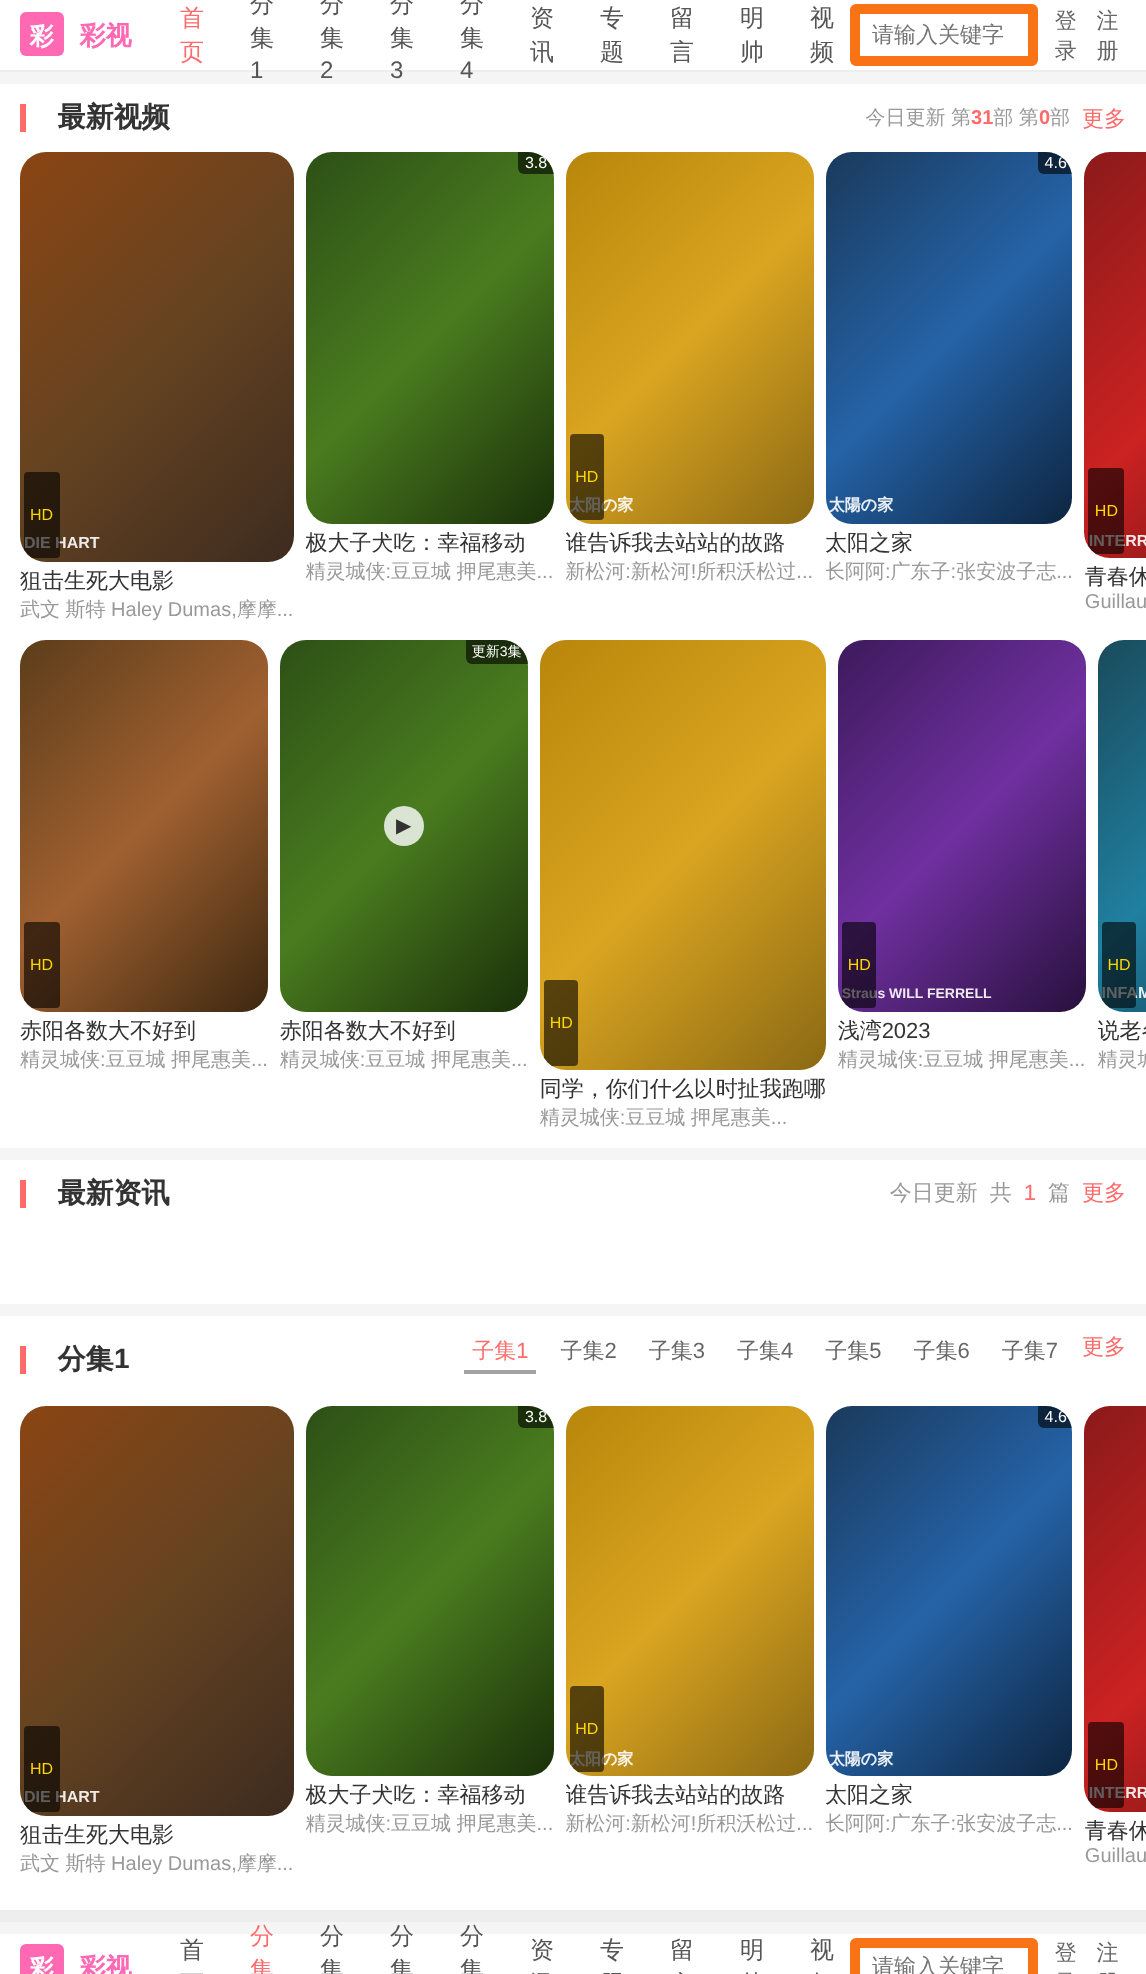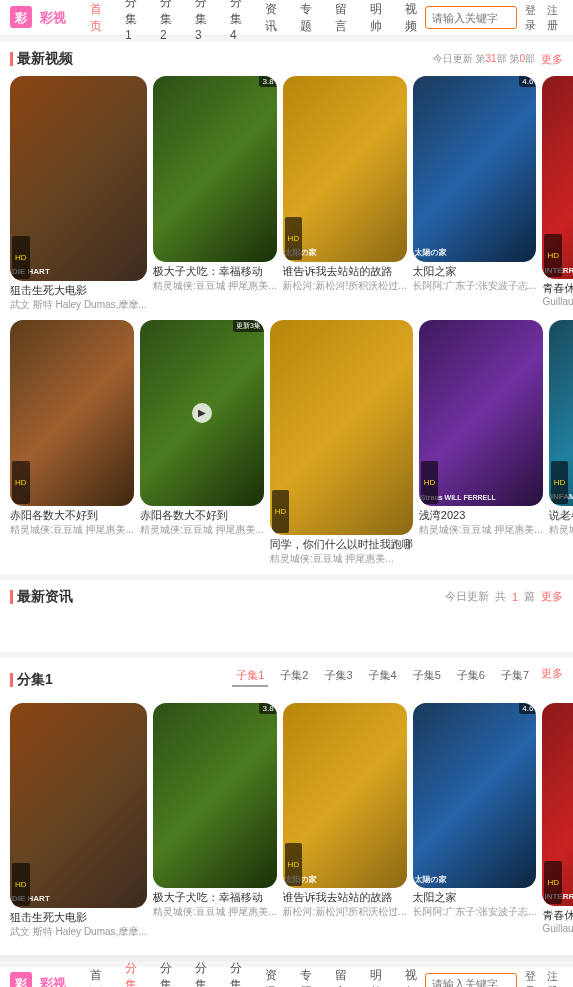--- a/index.html
+++ b/index.html
@@ -4,21 +4,21 @@
   <style>
     * { margin: 0; padding: 0; box-sizing: border-box; }
     body { font-family: Arial, 'Microsoft YaHei', sans-serif; font-size: 12px; color: #333; background: #f5f5f5; width: 573px; }
     
     
     .header { background: #fff; height: 36px; display: flex; align-items: center; padding: 0 10px; border-bottom: 1px solid #eee; }
     .logo { display: flex; align-items: center; margin-right: 10px; }
     .nav { display: flex; align-items: center; flex: 1; gap: 23px; }
     .nav-item { font-size: 12px; color: #555; cursor: pointer; }
     .nav-item.active { color: #ff6b6b; }
-    .search-box { display: flex; align-items: center; border: 1px solid #f97316; border-radius: 3px; overflow: hidden; margin: 12px 8px; }
+    .search-box { display: flex; align-items: center; border: 5px solid #f97316; border-radius: 3px; overflow: hidden; margin: 12px 8px; }
     .search-input { border: none; outline: none; padding: 3px 6px; font-size: 11px; width: 90px; color: #999; }
     .search-btn { background: #f0f0f0; border: none; padding: 3px 6px; cursor: pointer; }
     .header-right { display: flex; gap: 6px; font-size: 11px; color: #666; }
     .header-right span { cursor: pointer; }
     
     
     .section { background: #fff; margin-top: 6px; padding: 8px 10px; }
     .section-header { display: flex; align-items: center; justify-content: space-between; margin-bottom: 8px; }
     .section-title { font-size: 14px; font-weight: bold; color: #333; }
     .section-meta { font-size: 11px; color: #999; display: flex; gap: 6px; align-items: center; }
@@ -49,28 +49,28 @@
     .poster-10 { background: linear-gradient(135deg, #1a4a5c 0%, #2080a0 50%, #0d2d3d 100%); }
     .poster-12 { background: linear-gradient(135deg, #4a4a1a 0%, #888820 50%, #2d2d0d 100%); }
     
     .poster-text { position: absolute; bottom: 4px; left: 2px; right: 2px; font-size: 8px; color: rgba(255,255,255,0.9); text-align: left; font-weight: bold; line-height: 1.2; }
     .poster-overlay { position: absolute; top: 0; left: 0; right: 0; bottom: 0; display: flex; align-items: center; justify-content: center; }
     .play-btn { width: 20px; height: 20px; border-radius: 50%; background: rgba(255,255,255,0.8); display: flex; align-items: center; justify-content: center; font-size: 10px; color: #333; }
 
     .header-logo-svg { width: 70px; height: 24px; }
 
     .today-info { font-size: 10px; color: #999; }
-    .today-info .num { color: #ff6b6b; font-weight: normal; }
+    .today-info .num { color: #ff6b6b; font-weight: bold; }
     .badge-hd { position: absolute; bottom: 2px; left: 2px; background: rgba(0,0,0,0.6); color: #ffd700; font-size: 8px; padding: 17px 3px; border-radius: 2px; z-index: 2; }
     .badge-ep { position: absolute; top: 0; right: 0; background: rgba(0,0,0,0.6); color: #fff; font-size: 8px; padding: 1px 3px; border-radius: 0 0 0 3px; z-index: 2; }
 
     
     .page-break { height: 6px; background: #eee; }
 
-    .section-line { display: flex; align-items: center; gap: 4px; }
+    .section-line { display: flex; align-items: center; gap: 16px; }
     .red-bar { width: 3px; height: 14px; background: #ff6b6b; display: inline-block; }
   </style>
 </head>
 <body>
 
 <div class="header">
   <div class="logo">
     <svg class="header-logo-svg" viewBox="0 0 70 24">
       <rect x="0" y="0" width="22" height="22" rx="3" fill="#ff69b4"></rect>
       <text x="11" y="16" text-anchor="middle" fill="white" font-size="12" font-weight="bold">彩</text>

